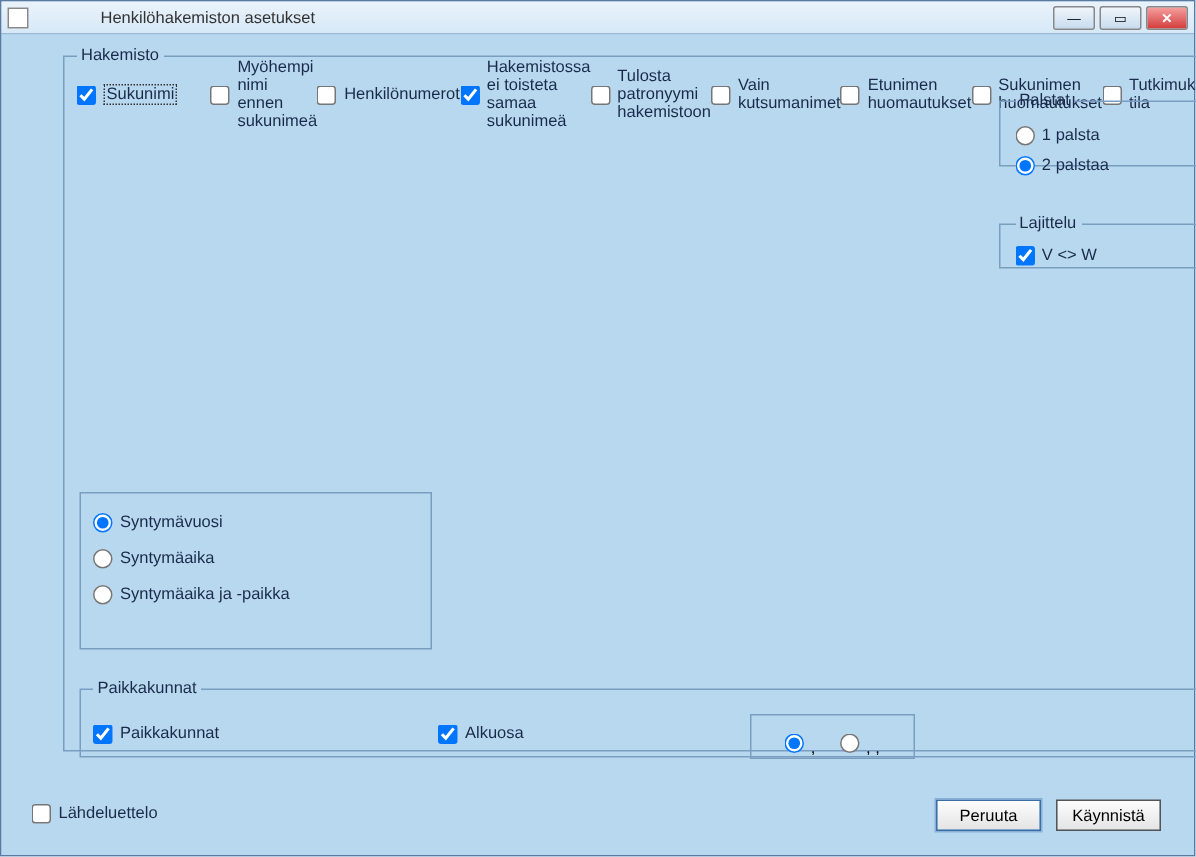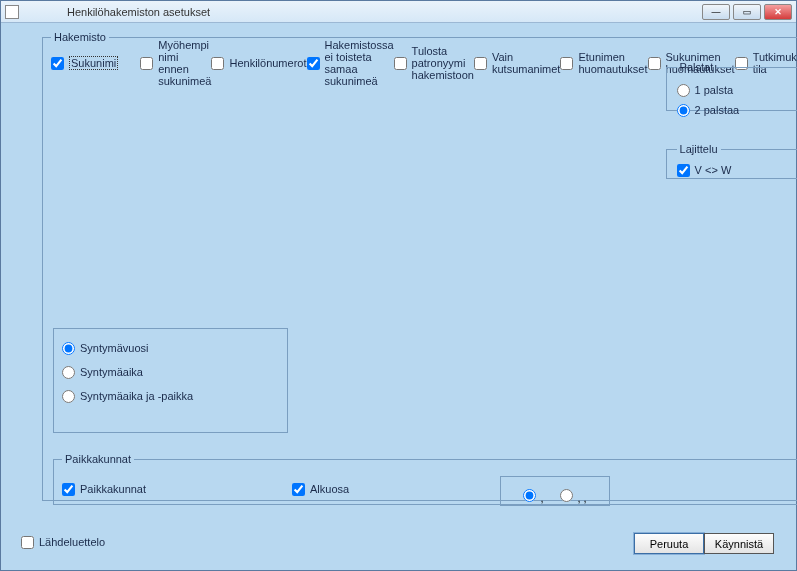--- a/index.html
+++ b/index.html
@@ -26,21 +26,21 @@
 
 .chk-row, .rad-row { display: flex; align-items: center; margin: 2px 0; height: 18px; }
 .chk-row input, .rad-row input { margin-right: 5px; }
 .chk-row label, .rad-row label { color: #1a2a4a; cursor: pointer; }
 .indent { margin-left: 22px; }
 
 .left-col { display: flex; flex-direction: row; gap: 0px; align-items: center; }
 
 .textinput { width: 26px; height: 20px; border: 1px solid #7a9ec0; background: #fff; margin-right: 4px; }
 
-.bottom-btns { position: absolute; bottom: 16px; right: 22px; display: flex; }
+.bottom-btns { position: absolute; bottom: 16px; right: 22px; display: flex; gap: 10px; }
 .btn { width: 70px; height: 21px; border: 1px solid #555; background: linear-gradient(#fdfdfd, #e4e4e4); cursor: pointer; font-size: 11px; font-family: inherit; }
 .btn-default { border: 1px solid #3b6ea5; outline: 1px solid #88b0d8; }
 
 .lahdeluettelo { position: absolute; bottom: 17px; left: 20px; }
 
 .dotted { border: 1px dotted #333; padding: 0 1px; }
 
 .sep-inner { display: flex; align-items: center; justify-content: space-around; padding: 4px 6px; }
 .sep-inner input[type=radio] { margin-right: 4px; }
 </style>

